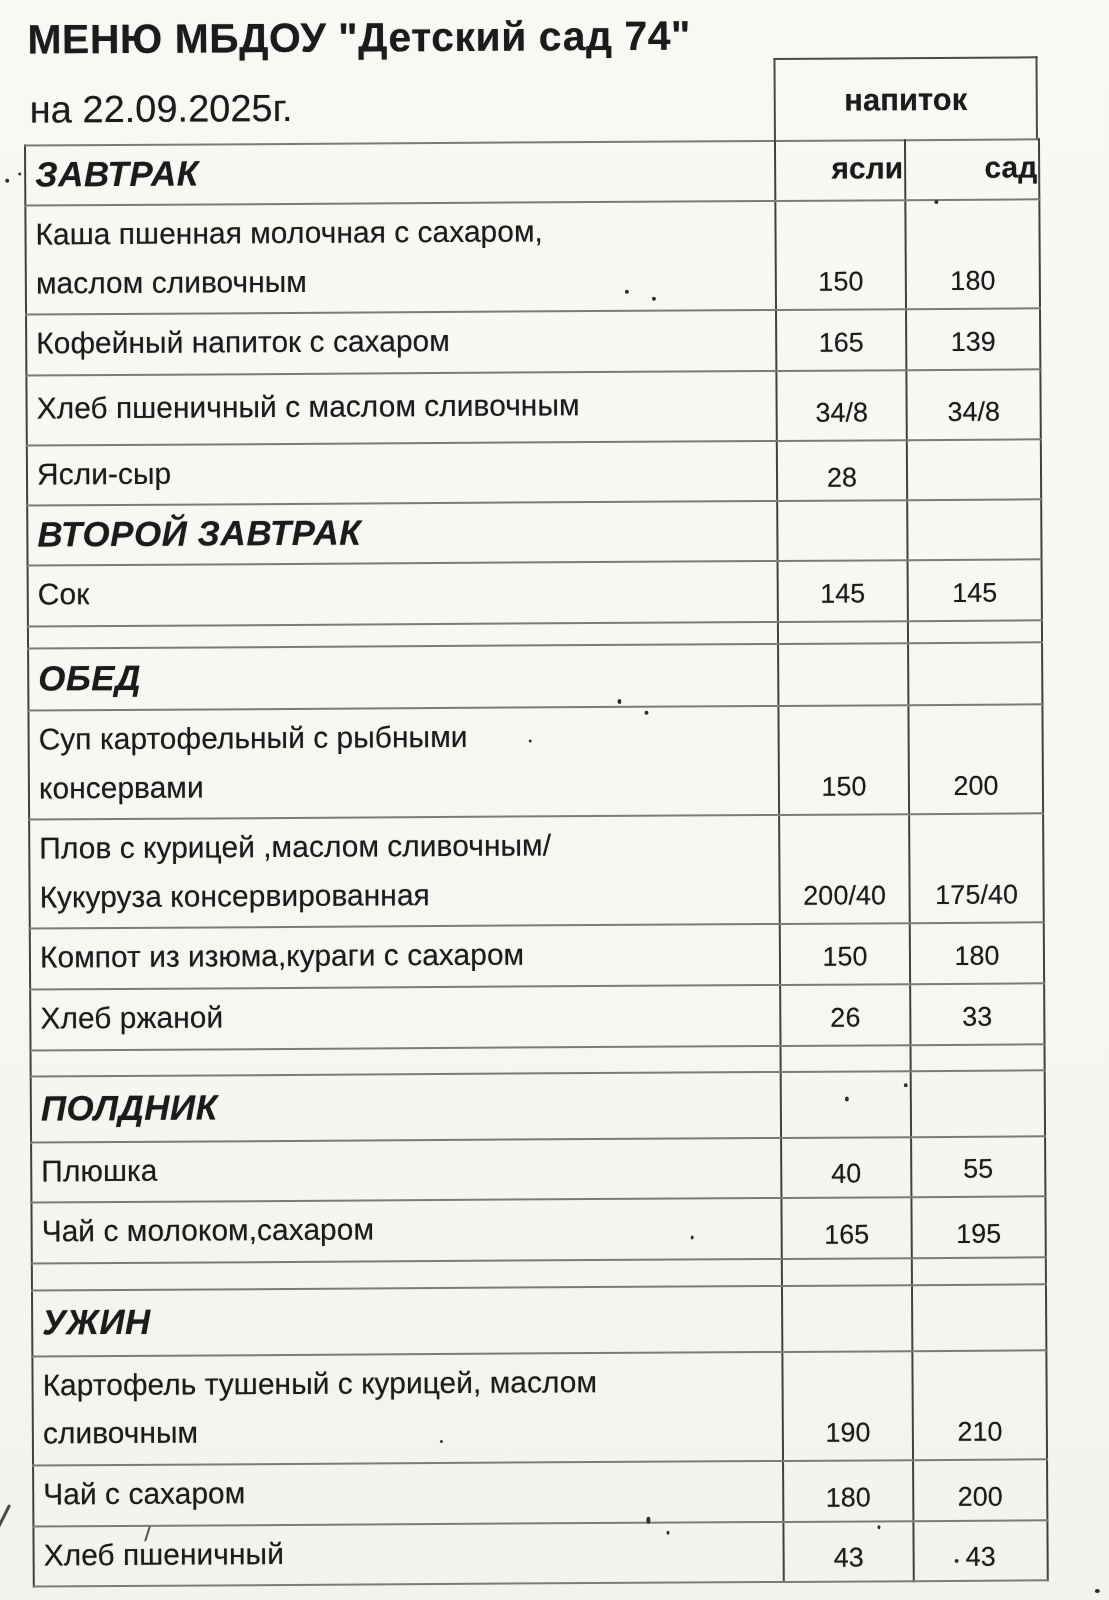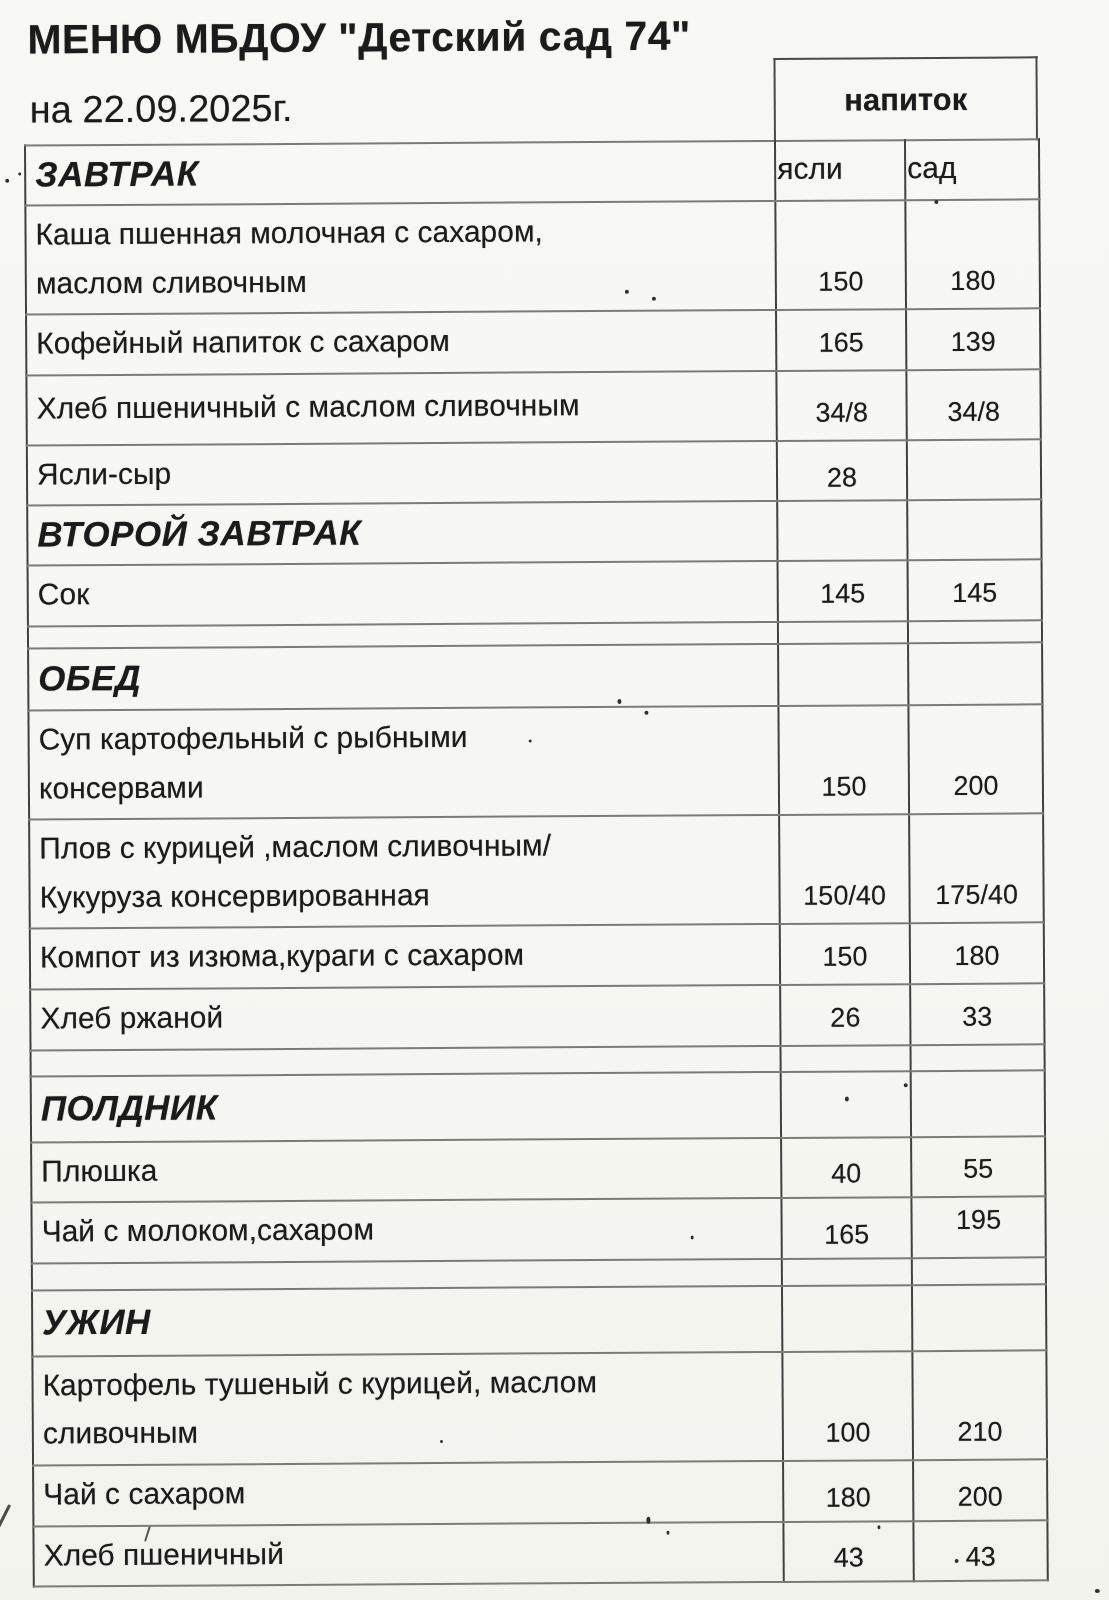--- a/index.html
+++ b/index.html
@@ -52,21 +52,21 @@
   }
   td.section-cell{
     font-size:35px;font-weight:700;font-style:italic;
     padding:4px 6px 6px 9px;vertical-align:middle;letter-spacing:0.5px;
   }
   td.num{
     font-size:27px;text-align:center;vertical-align:bottom;
     padding:0 4px 11px 4px;
   }
   td.colhead{
-    font-size:30px;font-weight:400;text-align:left;vertical-align:middle;
+    font-size:30px;font-weight:700;text-align:right;vertical-align:middle;
     padding-bottom:6px;
   }
   tr.spacer td{padding:0;}
 
   
   .speck{position:absolute;background:#2e2e2e;border-radius:50%;}
   .pen-stroke{
     position:absolute;left:4px;top:1502px;width:3px;height:62px;
     background:#4a4a4a;transform:rotate(27deg);transform-origin:top center;
     border-radius:2px;
@@ -146,21 +146,21 @@
       </tr>
       <tr style="height:98px">
         <td class="dish">Суп картофельный с рыбными
 консервами</td>
         <td class="num">150</td>
         <td class="num">200</td>
       </tr>
       <tr style="height:104px">
         <td class="dish">Плов с курицей ,маслом сливочным/
 Кукуруза консервированная</td>
-        <td class="num">150/40</td>
+        <td class="num">200/40</td>
         <td class="num">175/40</td>
       </tr>
       <tr style="height:56px">
         <td class="dish">Компот из изюма,кураги с сахаром</td>
         <td class="num">150</td>
         <td class="num">180</td>
       </tr>
       <tr style="height:56px">
         <td class="dish">Хлеб ржаной</td>
         <td class="num">26</td>
@@ -178,37 +178,37 @@
         <td></td>
       </tr>
       <tr style="height:49px">
         <td class="dish">Плюшка</td>
         <td class="num" style="padding-bottom:7px">40</td>
         <td class="num" style="">55</td>
       </tr>
       <tr style="height:52px">
         <td class="dish">Чай с молоком,сахаром</td>
         <td class="num" style="padding-bottom:7px">165</td>
-        <td class="num" style="padding-bottom:21px">195</td>
+        <td class="num" style="padding-bottom:7px">195</td>
       </tr>
       <tr class="spacer" style="height:27px">
         <td></td>
         <td></td>
         <td></td>
       </tr>
 
       <tr style="height:66px">
         <td class="section-cell">УЖИН</td>
         <td></td>
         <td></td>
       </tr>
       <tr style="height:100px">
         <td class="dish">Картофель тушеный с курицей, маслом
 сливочным</td>
-        <td class="num">100</td>
+        <td class="num">190</td>
         <td class="num">210</td>
       </tr>
       <tr style="height:54px">
         <td class="dish">Чай с сахаром</td>
         <td class="num" style="padding-bottom:7px">180</td>
         <td class="num" style="padding-bottom:7px">200</td>
       </tr>
       <tr style="height:52px">
         <td class="dish">Хлеб пшеничный</td>
         <td class="num" style="padding-bottom:7px">43</td>

